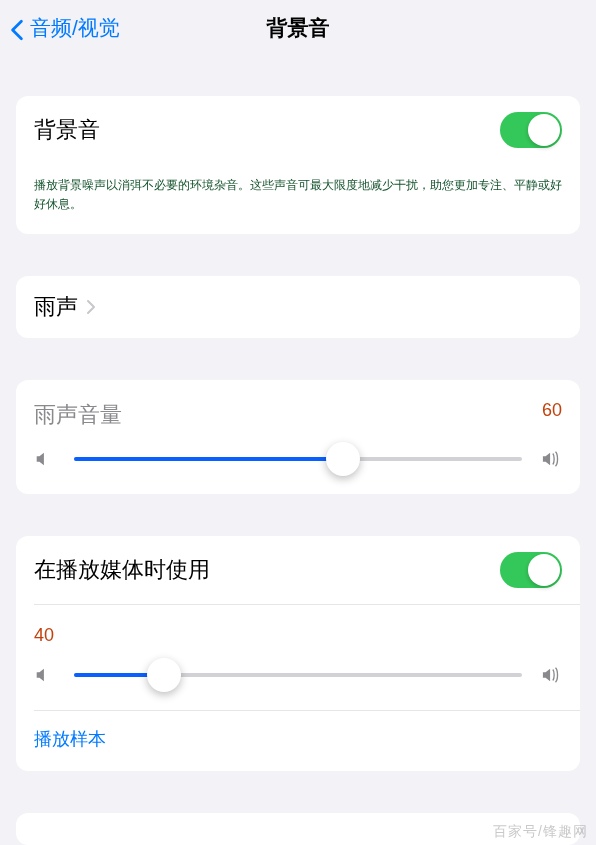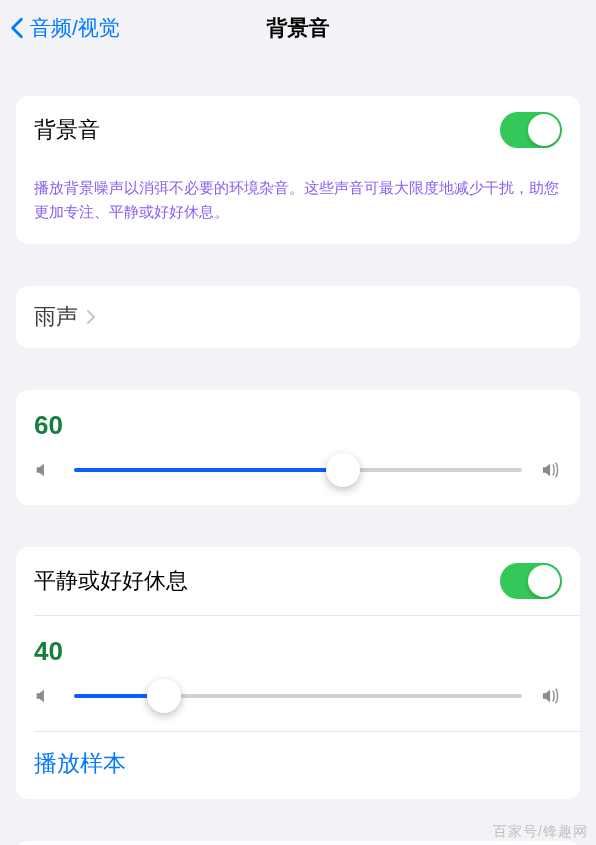--- a/index.html
+++ b/index.html
@@ -11,55 +11,55 @@
       overflow: hidden;
       position: relative;
     }
     .nav {
       height: 56px;
       display: flex;
       align-items: center;
       padding: 0 10px;
       position: relative;
     }
-    .back-area { display:flex; align-items:center; gap:4px; cursor:pointer;}
+    .back-area { display:flex; align-items:flex-end; gap:4px; cursor:pointer;}
     .back-chevron { width:16px; height:24px; color:#007aff; display:flex; align-items:center;}
     .back-text { color:#007aff; font-size:21px; }
     .nav-title {
       position:absolute; left:0; right:0; text-align:center;
       font-size:21px; font-weight:600; color:#000; pointer-events:none;
     }
     .content { padding: 40px 16px 0; }
     .group {
       background:#fff; border-radius:12px; overflow:hidden; margin-bottom:42px;
     }
     .row { padding: 16px 18px; display:flex; align-items:center; }
     .row-label { font-size:22px; color:#000; flex:1; font-weight:400;}
-    .row-value { font-size:22px; color:#404040; margin-right:8px;}
+    .row-value { font-size:22px; color:#000000; margin-right:8px;}
     .desc {
-      padding: 12px 18px 20px; font-size:15px; line-height:1.6; color:#8b5cf6;
+      padding: 12px 18px 20px; font-size:12px; line-height:1.6; color:#14532d;
     }
     .disclose { color:#c7c7cc; display:flex; align-items:center; }
     .sep { height:1px; background:#e5e5ea; margin-left:18px; }
     
     .switch { width:62px; height:36px; border-radius:18px; position:relative; flex:none;}
     .switch.on { background:#34c759; }
     .knob { width:32px; height:32px; background:#fff; border-radius:50%; position:absolute; top:2px; box-shadow:0 2px 4px rgba(0,0,0,.2);}
     .switch.on .knob { right:2px; }
     
     .slider-row { padding: 0 18px 24px; display:flex; align-items:center; gap:18px; }
     .slider-header { padding:20px 18px 18px; display:flex; }
     .slider-title { font-size:22px; color:#8a8a8e; flex:1;}
-    .slider-value { font-size:26px; color:#15803d;font-weight:bold; }
+    .slider-value { font-size:18px; color:#c2410c; }
     .vol-icon { width:22px; height:22px; color:#8a8a8e; flex:none; display:flex; align-items:center;}
     .track { flex:1; height:4px; background:#d1d1d6; border-radius:2px; position:relative; }
     .track-fill { height:4px; background:#0a60ff; border-radius:2px; position:absolute; left:0; top:0;}
     .thumb { width:34px; height:34px; background:#fff; border-radius:50%; position:absolute; top:50%; transform:translate(-50%,-50%); box-shadow:0 3px 8px rgba(0,0,0,.25);}
     .link-row { padding:16px 18px 20px; }
-    .link-text { font-size:23px; color:#007aff; }
+    .link-text { font-size:18px; color:#007aff; }
     .watermark {
       position:absolute; right:8px; bottom:4px;
       font-size:14px; color:rgba(120,120,120,.4); letter-spacing:1px;margin-left:40px;
     }
   </style>
 </head>
 <body>
 
 <div class="nav">
   <div class="back-area">
@@ -91,20 +91,21 @@
       <span class="disclose">
         <svg viewBox="0 0 10 16" width="10" height="16" fill="none" stroke="currentColor" stroke-width="2" stroke-linecap="round" stroke-linejoin="round">
             <polyline points="2,2 8,8 2,14"></polyline>
           </svg>
       </span>
     </div>
   </div>
 
   <div class="group">
     <div class="slider-header">
+      <div class="slider-title">雨声音量</div>
       <div class="slider-value">60</div>
     </div>
     <div class="slider-row">
       <span class="vol-icon">
         <svg viewBox="0 0 20 20" width="18" height="18" fill="currentColor">
             <path d="M3 7h3l5-4v14l-5-4H3z"></path>
           </svg>
       </span>
       <div class="track">
         <div class="track-fill" id="fill1" style="width: 60%;"></div>
@@ -115,21 +116,21 @@
             <path d="M3 7h3l5-4v14l-5-4H3z"></path>
             <path d="M14 4c2 2 2 10 0 12" fill="none" stroke="currentColor" stroke-width="1.5"></path>
             <path d="M17 2c3 3 3 13 0 16" fill="none" stroke="currentColor" stroke-width="1.5"></path>
           </svg>
       </span>
     </div>
   </div>
 
   <div class="group">
     <div class="row">
-      <div class="row-label">平静或好好休息</div>
+      <div class="row-label">在播放媒体时使用</div>
       <div class="switch on">
           <div class="knob"></div>
         </div>
     </div>
     <div class="sep"></div>
     <div class="slider-header">
       <div class="slider-value">40</div>
     </div>
     <div class="slider-row">
       <span class="vol-icon">

